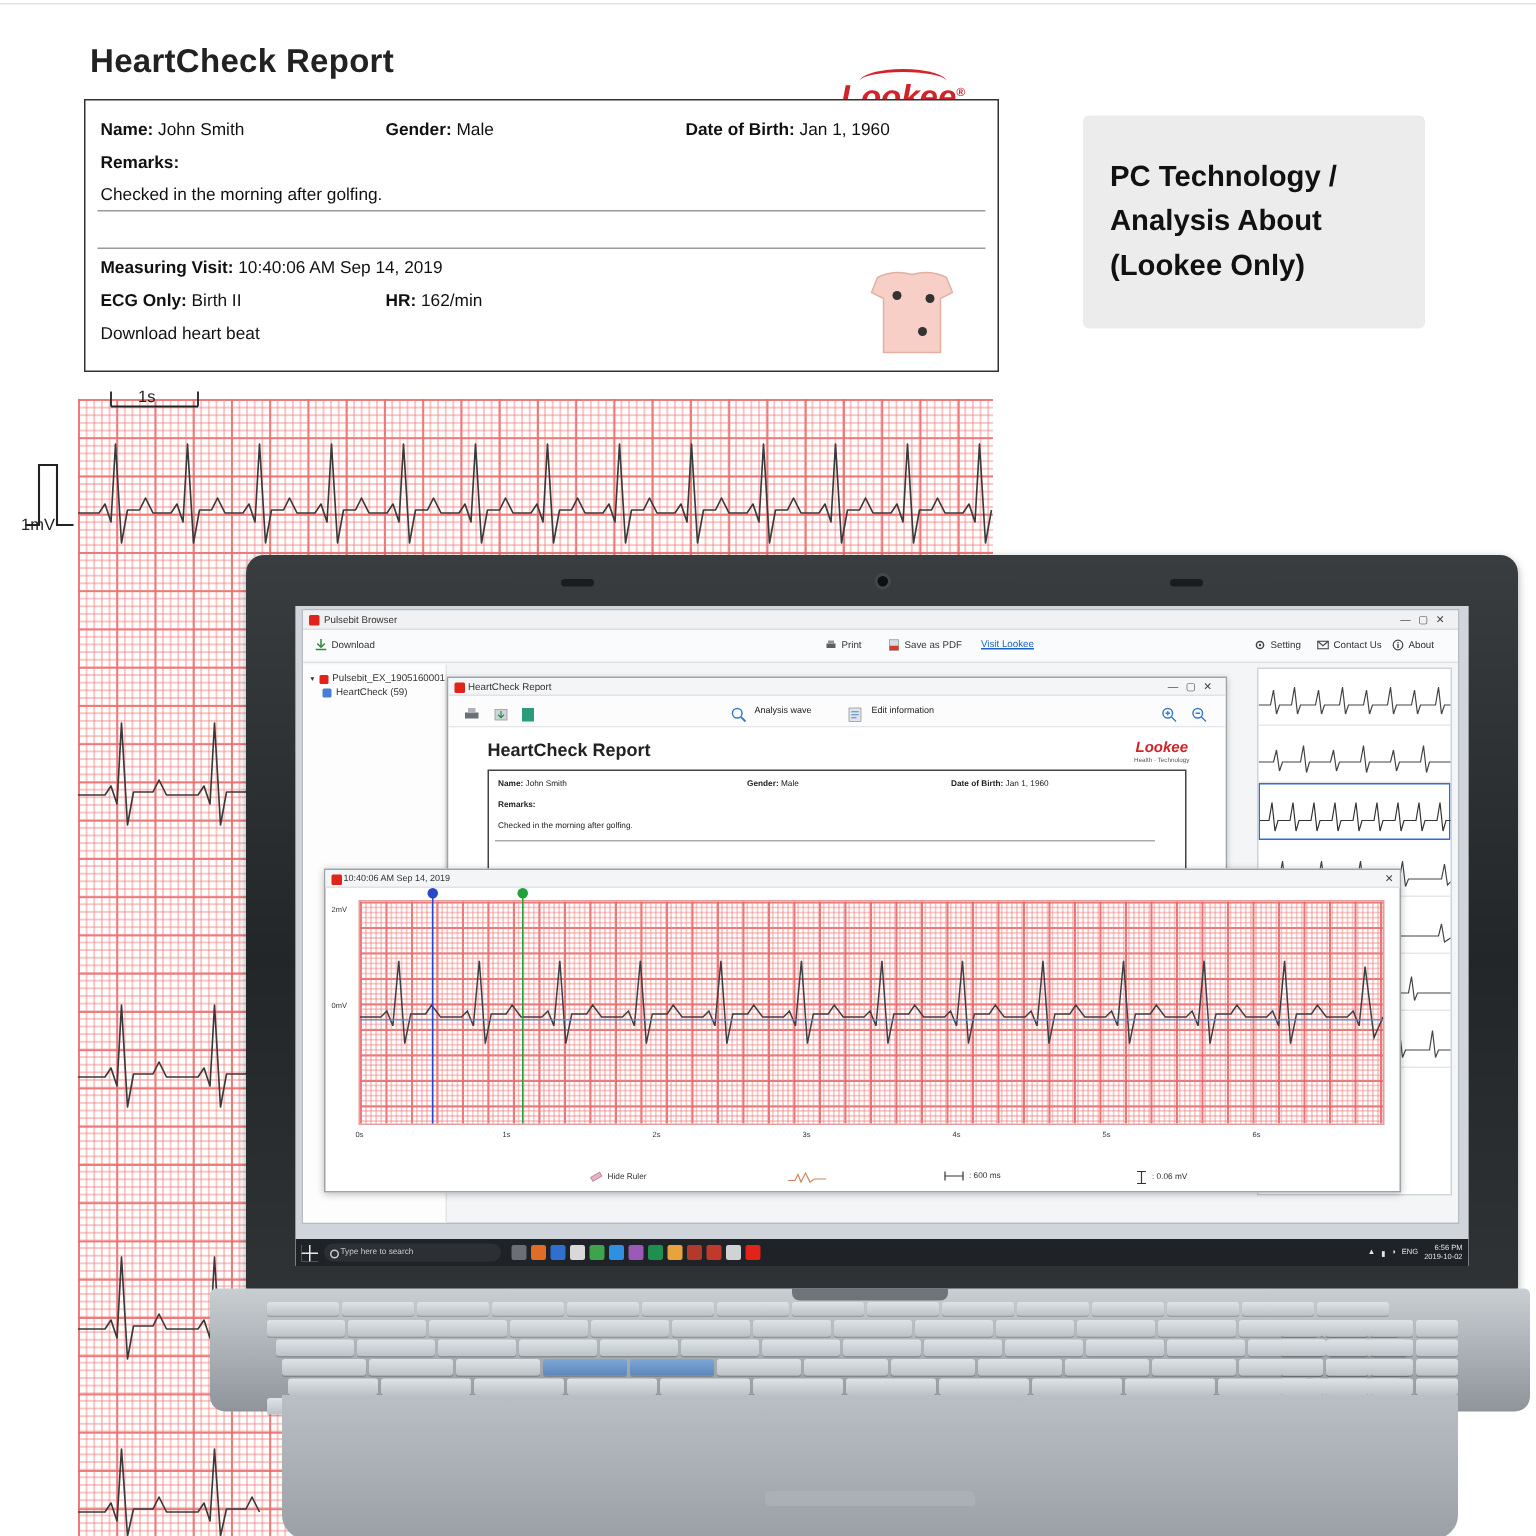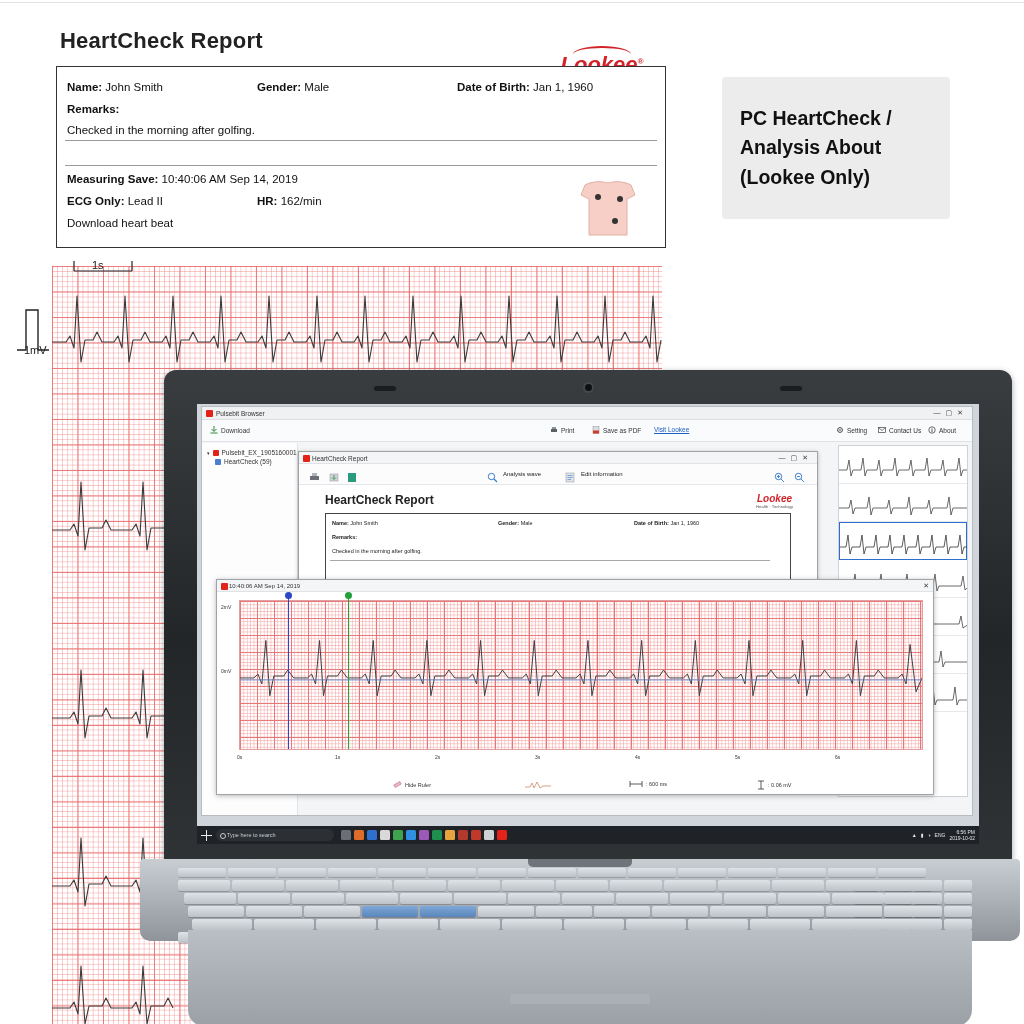--- a/index.html
+++ b/index.html
@@ -22,21 +22,21 @@
       linear-gradient(to right, rgba(240,120,120,.42) 1px, transparent 1px),
       linear-gradient(to bottom, rgba(240,120,120,.42) 1px, transparent 1px),
       linear-gradient(to right, rgba(228,80,80,.75) 1px, transparent 1px),
       linear-gradient(to bottom, rgba(228,80,80,.75) 1px, transparent 1px);
     background-size: 5.1px 5.1px, 5.1px 5.1px, 25.5px 25.5px, 25.5px 25.5px;
     background-position: 0 0, 0 0, 0 0, 0 0;
   }
   .ecg-paper .trace { position:absolute; left:0; top:0; width:100%; height:100%; }
 
   .cal-mark { position:absolute; left:16px; top:300px; width:34px; height:58px; }
-  .cal-label { position:absolute; left:24px; top:344px; font-size:11px; color:#222; }
+  .cal-label { position:absolute; left:14px; top:344px; font-size:11px; color:#222; }
   .onesec { position:absolute; left:72px; top:258px; width:62px; height:16px; }
   .onesec-label { position:absolute; left:92px; top:259px; font-size:11px; color:#222; }
 
   
   .report-card {
     position:absolute; left:56px; top:20px; width:610px; height:230px;
     background:#fff;
   }
   .report-title { font-size:22px; font-weight:bold; letter-spacing:.2px; margin:8px 0 12px 4px; }
   .logo { position:absolute; right:4px; top:26px; text-align:center; width:120px; }
@@ -192,42 +192,42 @@
     <div class="row" style="left:400px; top:14px;">
       <span class="lbl">Date of Birth:</span> <span>Jan 1, 1960</span>
     </div>
 
     <div class="row lbl" style="left:10px; top:36px;">Remarks:</div>
     <div class="row" style="left:10px; top:57px;">Checked in the morning after golfing.</div>
     <div class="hr-line" style="left:8px; top:73px; width:592px;"></div>
     <div class="hr-line" style="left:8px; top:98px; width:592px;"></div>
 
     <div class="row" style="left:10px; top:106px;">
-      <span class="lbl">Measuring Save:</span> <span>10:40:06 AM Sep 14, 2019</span>
+      <span class="lbl">Measuring Visit:</span> <span>10:40:06 AM Sep 14, 2019</span>
     </div>
     <div class="row" style="left:10px; top:128px;">
-      <span class="lbl">ECG Only:</span> <span>Lead II</span>
+      <span class="lbl">ECG Only:</span> <span>Birth II</span>
     </div>
     <div class="row" style="left:200px; top:128px;">
       <span class="lbl">HR:</span> <span>162/min</span>
     </div>
     <div class="row" style="left:10px; top:150px;">Download heart beat</div>
 
     <svg class="torso" viewBox="0 0 66 62">
       <path d="M10,6 C18,2 26,2 33,4 C40,2 48,2 56,6 L60,16 L52,20 L52,56 L14,56 L14,20 L6,16 Z" fill="#f7cfc6" stroke="#e3b0a4" stroke-width="1"></path>
       <circle cx="23" cy="18" r="3" fill="#333"></circle>
       <circle cx="45" cy="20" r="3" fill="#333"></circle>
       <circle cx="40" cy="42" r="3" fill="#333"></circle>
     </svg>
   </div>
 </div>
 
 <div class="callout">
   <p>
-    <span>PC HeartCheck /</span><br>
+    <span>PC Technology /</span><br>
     <span>Analysis About</span><br>
     <span>(Lookee Only)</span>
   </p>
 </div>
 
 <div class="laptop">
   <div class="lid">
     <div class="bezel-dot" style="left:210px;"></div>
     <div class="bezel-dot" style="right:210px;"></div>
     <div class="bezel-cam"></div>

